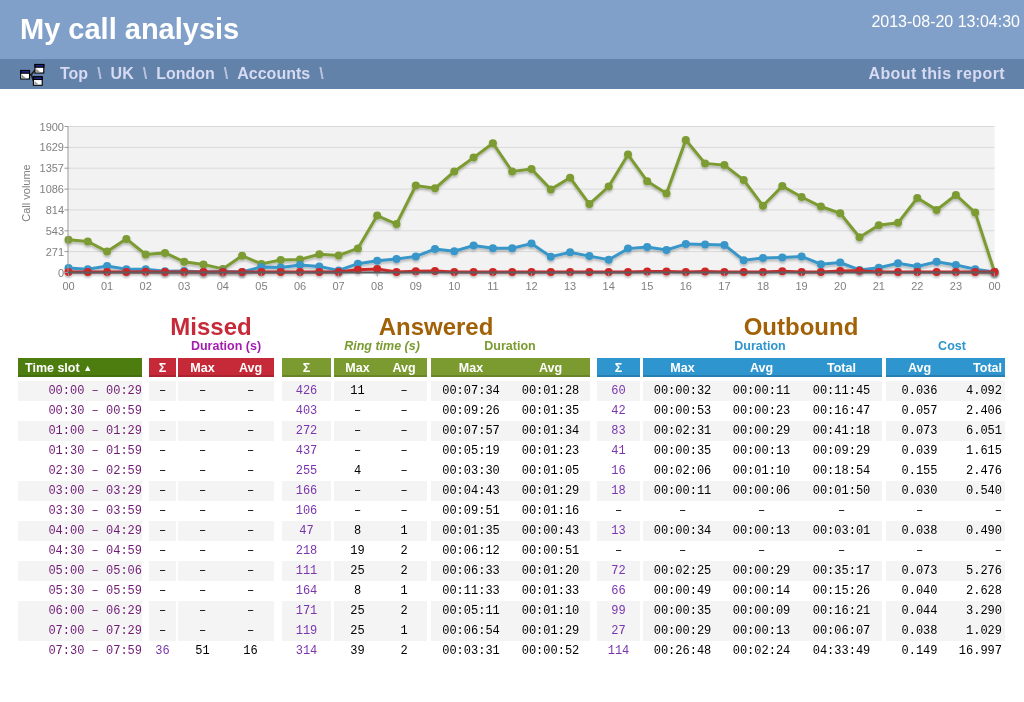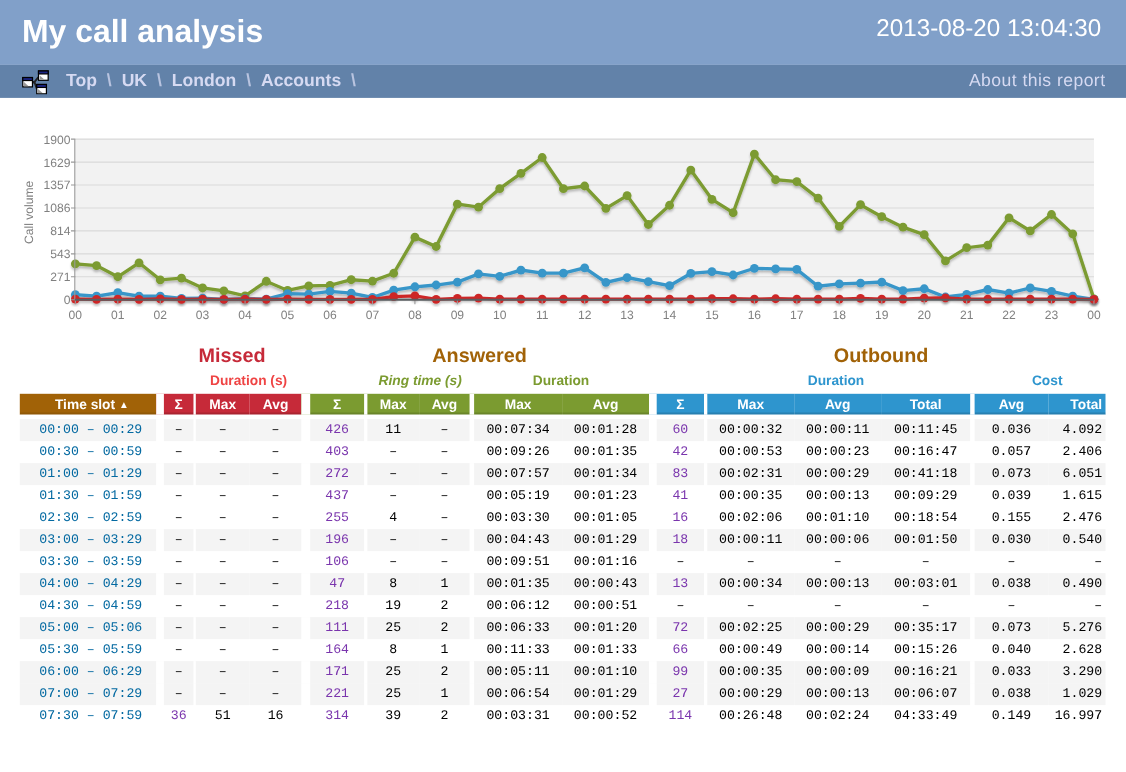--- a/index.html
+++ b/index.html
@@ -1,44 +1,44 @@
 <!DOCTYPE html>
 <html><head><meta charset="utf-8"><style>
 * { margin:0; padding:0; box-sizing:border-box; }
 html,body { width:1024px; height:702px; background:#fff; font-family:"Liberation Sans", sans-serif; overflow:hidden; }
 #topbar { position:absolute; left:0; top:0; width:1024px; height:59px; background:#81a0c9; }
 #title { position:absolute; left:20px; top:13px; color:#fff; font-size:29px; font-weight:bold; }
-#date { position:absolute; right:23px; top:13px; color:#fff; font-size:22px; }
+#date { position:absolute; right:4px; top:13px; color:#fff; font-size:16px; }
 #crumbbar { position:absolute; left:0; top:59px; width:1024px; height:30px; background:#6282a9; }
 #crumbs { position:absolute; left:60px; top:65px; font-size:16px; font-weight:bold; color:#d6daf2; }
 #crumbs .sep { color:#b9c4e0; font-weight:bold; padding:0 9px; }
-#about { position:absolute; right:19px; top:65px; font-size:16px; font-weight:normal; color:#d6daf2; letter-spacing:0.4px; }
+#about { position:absolute; right:19px; top:65px; font-size:16px; font-weight:bold; color:#d6daf2; letter-spacing:0.4px; }
 #chart { position:absolute; left:0; top:110px; }
 #chart text { font-family:"Liberation Sans", sans-serif; font-size:11px; fill:#808080; }
 
-.gt { position:absolute; top:313px; font-size:18px; font-weight:bold; width:300px; text-align:center; }
+.gt { position:absolute; top:313px; font-size:24px; font-weight:bold; width:300px; text-align:center; }
 .sl { position:absolute; top:339px; font-size:12.5px; font-weight:bold; width:200px; text-align:center; }
 #tbl { position:absolute; left:18px; top:358px; border-collapse:separate; border-spacing:0;
   table-layout:fixed; width:987px; }
 #tbl td, #tbl th { height:20px; padding:0; font-size:12px; font-family:"Liberation Mono", monospace;
   text-align:center; color:#000; overflow:hidden; white-space:nowrap; }
 #tbl th { height:19px; font-family:"Liberation Sans", sans-serif; font-size:12.5px; font-weight:bold; color:#fff; }
 #tbl tr.hdr th.red { background:#c62a39; box-shadow:inset 0 -2px rgba(0,0,0,0.14); }
 #tbl tr.hdr th.grn { background:#7b9b30; box-shadow:inset 0 -2px rgba(0,0,0,0.14); }
 #tbl tr.hdr th.blu { background:#2e95ce; box-shadow:inset 0 -2px rgba(0,0,0,0.14); }
-#tbl tr.hdr th.gry { background:#a16207; text-align:center; padding-left:7px; box-shadow:inset 0 -2px rgba(0,0,0,0.10); }
+#tbl tr.hdr th.gry { background:#4d7c0f; text-align:left; padding-left:7px; box-shadow:inset 0 -2px rgba(0,0,0,0.10); }
 #tbl tr.gap td { height:4px; background:#fff !important; border:none; }
 #tbl tr.alt td { background:#f4f4f4; }
 .g7 { border-left:7px solid #fff; }
 .g8 { border-left:8px solid #fff; }
 .g4 { border-left:4px solid #fff; }
 .g3 { border-left:3px solid #fff; }
 .g2 { border-left:2px solid #fff; }
 .g0 { border-left:0; }
-#tbl td.ts { text-align:center; padding-left:5px; color:#0369a1; }
+#tbl td.ts { text-align:right; padding-left:5px; color:#701a75; }
 #tbl td.sig { color:#7a35ad; }
 #tbl td.rt { text-align:right; padding-right:3px; }
 #tbl th.rth { text-align:right; padding-right:3px; }
 .tri { font-size:9px; position:relative; top:-1px; }
 </style></head>
 <body>
 <div id="topbar"></div>
 <div id="title">My call analysis</div>
 <div id="date">2013-08-20 13:04:30</div>
 <div id="crumbbar"></div>
@@ -309,21 +309,21 @@
       <text x="878.8" y="180" text-anchor="middle">21</text>
       <text x="917.3" y="180" text-anchor="middle">22</text>
       <text x="955.9" y="180" text-anchor="middle">23</text>
       <text x="994.5" y="180" text-anchor="middle">00</text>
     </g>
 </svg>
 
 <div class="gt" style="left:61px; color:#c62a39;">Missed</div>
 <div class="gt" style="left:286px; color:#a16207;">Answered</div>
 <div class="gt" style="left:651px; color:#a16207;">Outbound</div>
-<div class="sl" style="left:126px; color:#ef4444;">Duration (s)</div>
+<div class="sl" style="left:126px; color:#a21caf;">Duration (s)</div>
 <div class="sl" style="left:282px; color:#7b9b30;font-style:italic;">Ring time (s)</div>
 <div class="sl" style="left:410px; color:#7b9b30;">Duration</div>
 <div class="sl" style="left:660px; color:#2e95ce;">Duration</div>
 <div class="sl" style="left:852px; color:#2e95ce;">Cost</div>
 <table id="tbl">
 <colgroup>
 <col style="width:124px">
       <col style="width:34px">
       <col style="width:51px">
       <col style="width:47px">
@@ -443,21 +443,21 @@
         <td class="g0">00:01:10</td>
         <td class="g0">00:18:54</td>
         <td class="g4">0.155</td>
         <td class="g0 rt">2.476</td>
       </tr>
 <tr class="alt">
         <td class="ts">03:00 – 03:29</td>
         <td class="g7">–</td>
         <td class="g2">–</td>
         <td class="g0">–</td>
-        <td class="g8 sig">196</td>
+        <td class="g8 sig">166</td>
         <td class="g3">–</td>
         <td class="g0">–</td>
         <td class="g4">00:04:43</td>
         <td class="g0">00:01:29</td>
         <td class="g7 sig">18</td>
         <td class="g3">00:00:11</td>
         <td class="g0">00:00:06</td>
         <td class="g0">00:01:50</td>
         <td class="g4">0.030</td>
         <td class="g0 rt">0.540</td>
@@ -554,29 +554,29 @@
         <td class="g0">–</td>
         <td class="g8 sig">171</td>
         <td class="g3">25</td>
         <td class="g0">2</td>
         <td class="g4">00:05:11</td>
         <td class="g0">00:01:10</td>
         <td class="g7 sig">99</td>
         <td class="g3">00:00:35</td>
         <td class="g0">00:00:09</td>
         <td class="g0">00:16:21</td>
-        <td class="g4">0.033</td>
+        <td class="g4">0.044</td>
         <td class="g0 rt">3.290</td>
       </tr>
 <tr class="alt">
         <td class="ts">07:00 – 07:29</td>
         <td class="g7">–</td>
         <td class="g2">–</td>
         <td class="g0">–</td>
-        <td class="g8 sig">221</td>
+        <td class="g8 sig">119</td>
         <td class="g3">25</td>
         <td class="g0">1</td>
         <td class="g4">00:06:54</td>
         <td class="g0">00:01:29</td>
         <td class="g7 sig">27</td>
         <td class="g3">00:00:29</td>
         <td class="g0">00:00:13</td>
         <td class="g0">00:06:07</td>
         <td class="g4">0.038</td>
         <td class="g0 rt">1.029</td>

